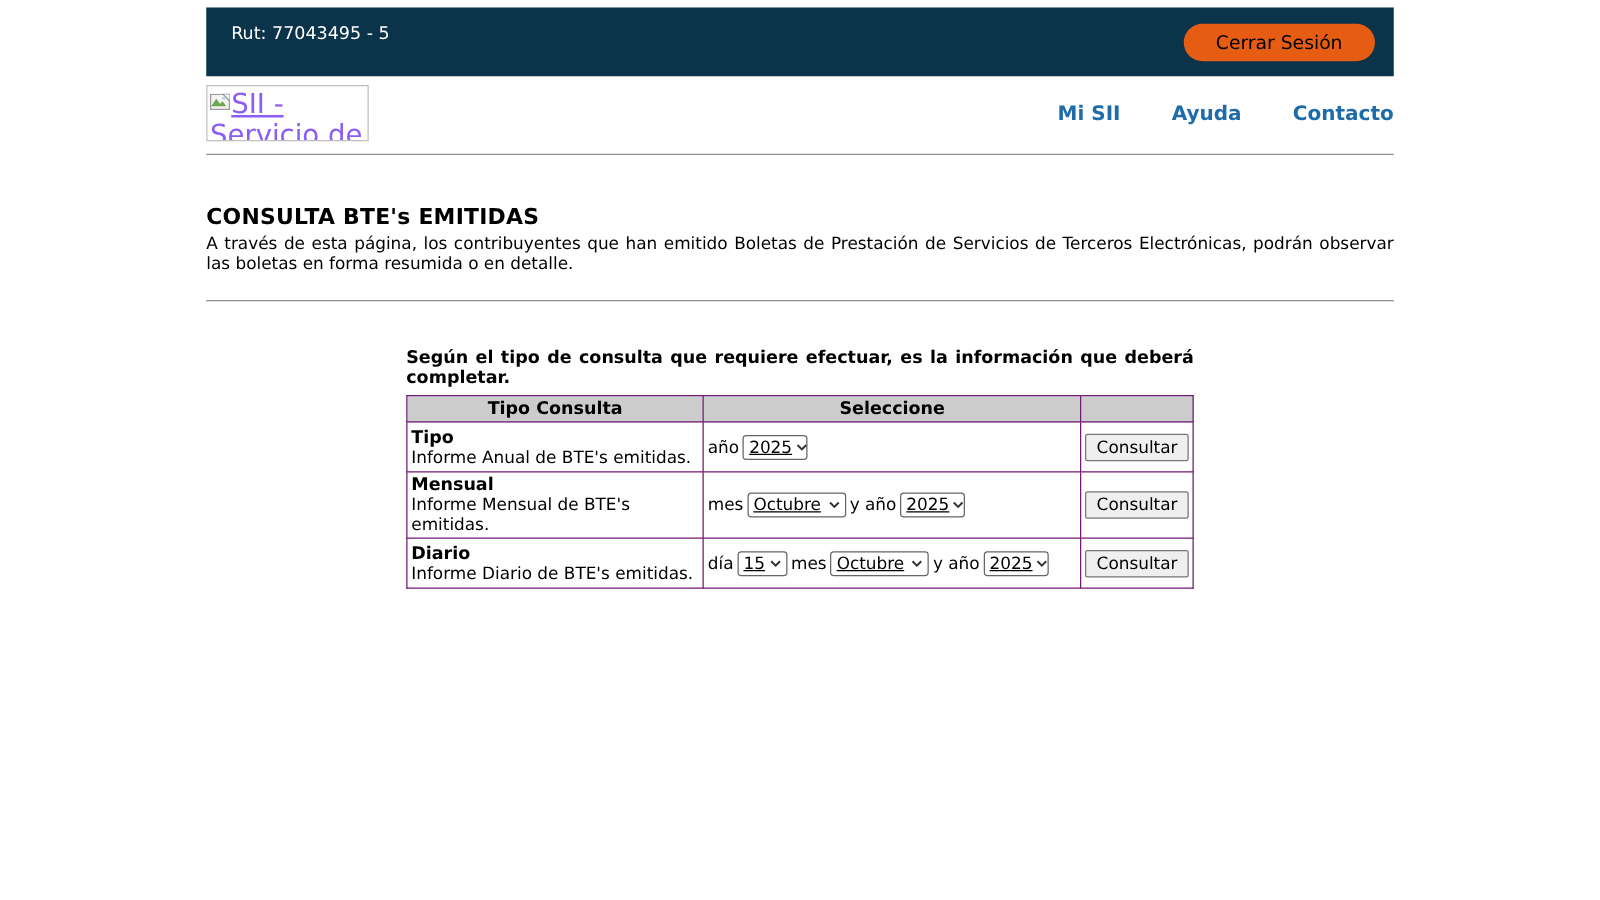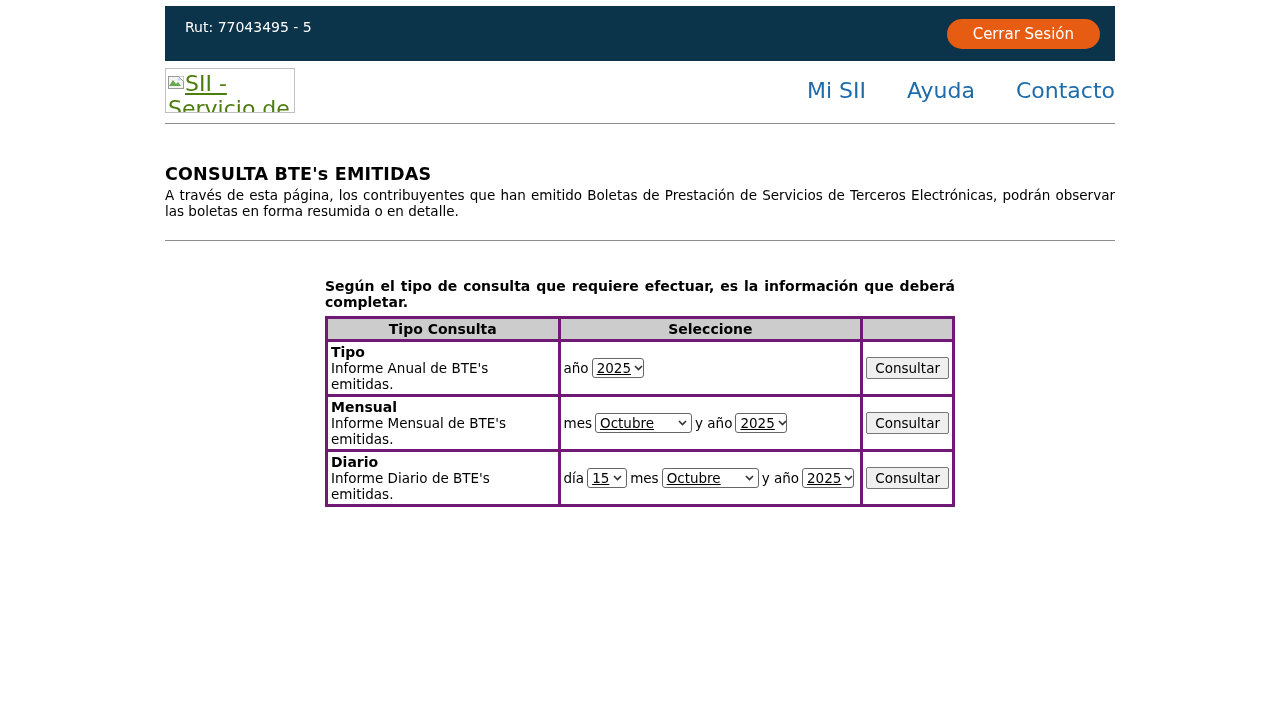--- a/index.html
+++ b/index.html
@@ -4,59 +4,59 @@
 <style>
   * { box-sizing: border-box; margin: 0; padding: 0; }
   html, body { background: #ffffff; width: 1280px; height: 720px; }
   body { font-family: "DejaVu Sans", "Liberation Sans", sans-serif; color: #000; }
   .page { width: 950px; margin: 0 auto; padding-top: 6px; }
 
   
   .topbar { position: relative; height: 55px; background: #0b3349; }
   .rut { position: absolute; left: 20px; top: 13px; color: #ffffff; font-size: 14px; }
   .logout { position: absolute; right: 15px; top: 50%; transform: translateY(-50%);
-            background: #e65c13; color: #ffffff; border: none; border-radius: 15px;
+            background: #e65c13; color: #000000; border: none; border-radius: 15px;
             padding: 6px 26px; font-size: 15px; font-family: inherit; cursor: pointer; }
 
   
   .header { display: flex; justify-content: space-between; align-items: center; margin-top: 7px; }
   .logo { display: block; width: 130px; height: 45px; border: 1px solid #c0c0c0;
-          overflow: hidden; color: #4d7c0f; text-decoration: underline; font-size: 22px;
+          overflow: hidden; color: #8b5cf6; text-decoration: underline; font-size: 22px;
           line-height: 25px; padding: 2px 2px; cursor: pointer; }
   .broken-icon { display: inline-block; vertical-align: baseline; margin-right: 1px; }
   .mainnav { display: flex; gap: 41px; }
-  .mainnav a { color: #1f6cab; text-decoration: none; font-size: 22px; cursor: pointer; }
+  .mainnav a { color: #1f6cab; text-decoration: none; font-size: 16px; cursor: pointer; font-weight: bold; }
 
   hr.rule { border: none; border-top: 1px solid #8c8c8c; }
   .rule-1 { margin-top: 10px; }
   .rule-2 { margin-top: 21px; }
 
   .page-title { font-size: 17.5px; font-weight: bold; margin-top: 40px; letter-spacing: 0.2px; }
   .desc { font-size: 13.5px; line-height: 15.5px; text-align: justify; margin-top: 4px; }
 
   .inner { width: 630px; margin: 38px auto 0; }
   .instruction { font-weight: bold; font-size: 14px; line-height: 15.5px; text-align: justify; }
 
   table.consulta { border-collapse: collapse; width: 630px; margin-top: 6px; font-size: 13.5px; }
-  table.consulta th, table.consulta td { border: 3px solid #701a75; }
+  table.consulta th, table.consulta td { border: 1px solid #701a75; }
   table.consulta th { background: #cccccc; font-size: 14px; font-weight: bold; padding: 2px; }
   table.consulta td { padding: 2px 3px; height: 40px; vertical-align: middle; }
   .col-tipo { width: 244px; }
   .col-sel  { width: 303px; }
   .col-btn  { width: 83px; }
   .row-name { font-weight: bold; font-size: 14px; line-height: 16px; }
   .row-desc { font-size: 13.5px; line-height: 16px; }
 
   .controls { display: flex; align-items: center; gap: 3px; flex-wrap: nowrap; }
   .ctl-label { font-size: 13.5px; white-space: nowrap; }
   .sel { display: inline-flex; align-items: center; justify-content: space-between;
          height: 20px; border: 1px solid #666; border-radius: 3px; background: #fff;
          padding: 1px 4px; font-size: 13.5px; cursor: pointer; flex: 0 0 auto; text-decoration: underline; }
   .sel-day { width: 40px; }
-  .sel-month { width: 97px; }
+  .sel-month { width: 79px; }
   .sel-year { width: 52px; }
   .chev { flex: 0 0 auto; margin-left: 3px; }
 
   .consultar { display: block; margin: 0 auto; background: #efefef; border: 1px solid #767676;
                border-radius: 2px; font-size: 13.5px; font-family: inherit; padding: 2px 8px;
                cursor: pointer; }
 </style>
 </head>
 <body>
 

